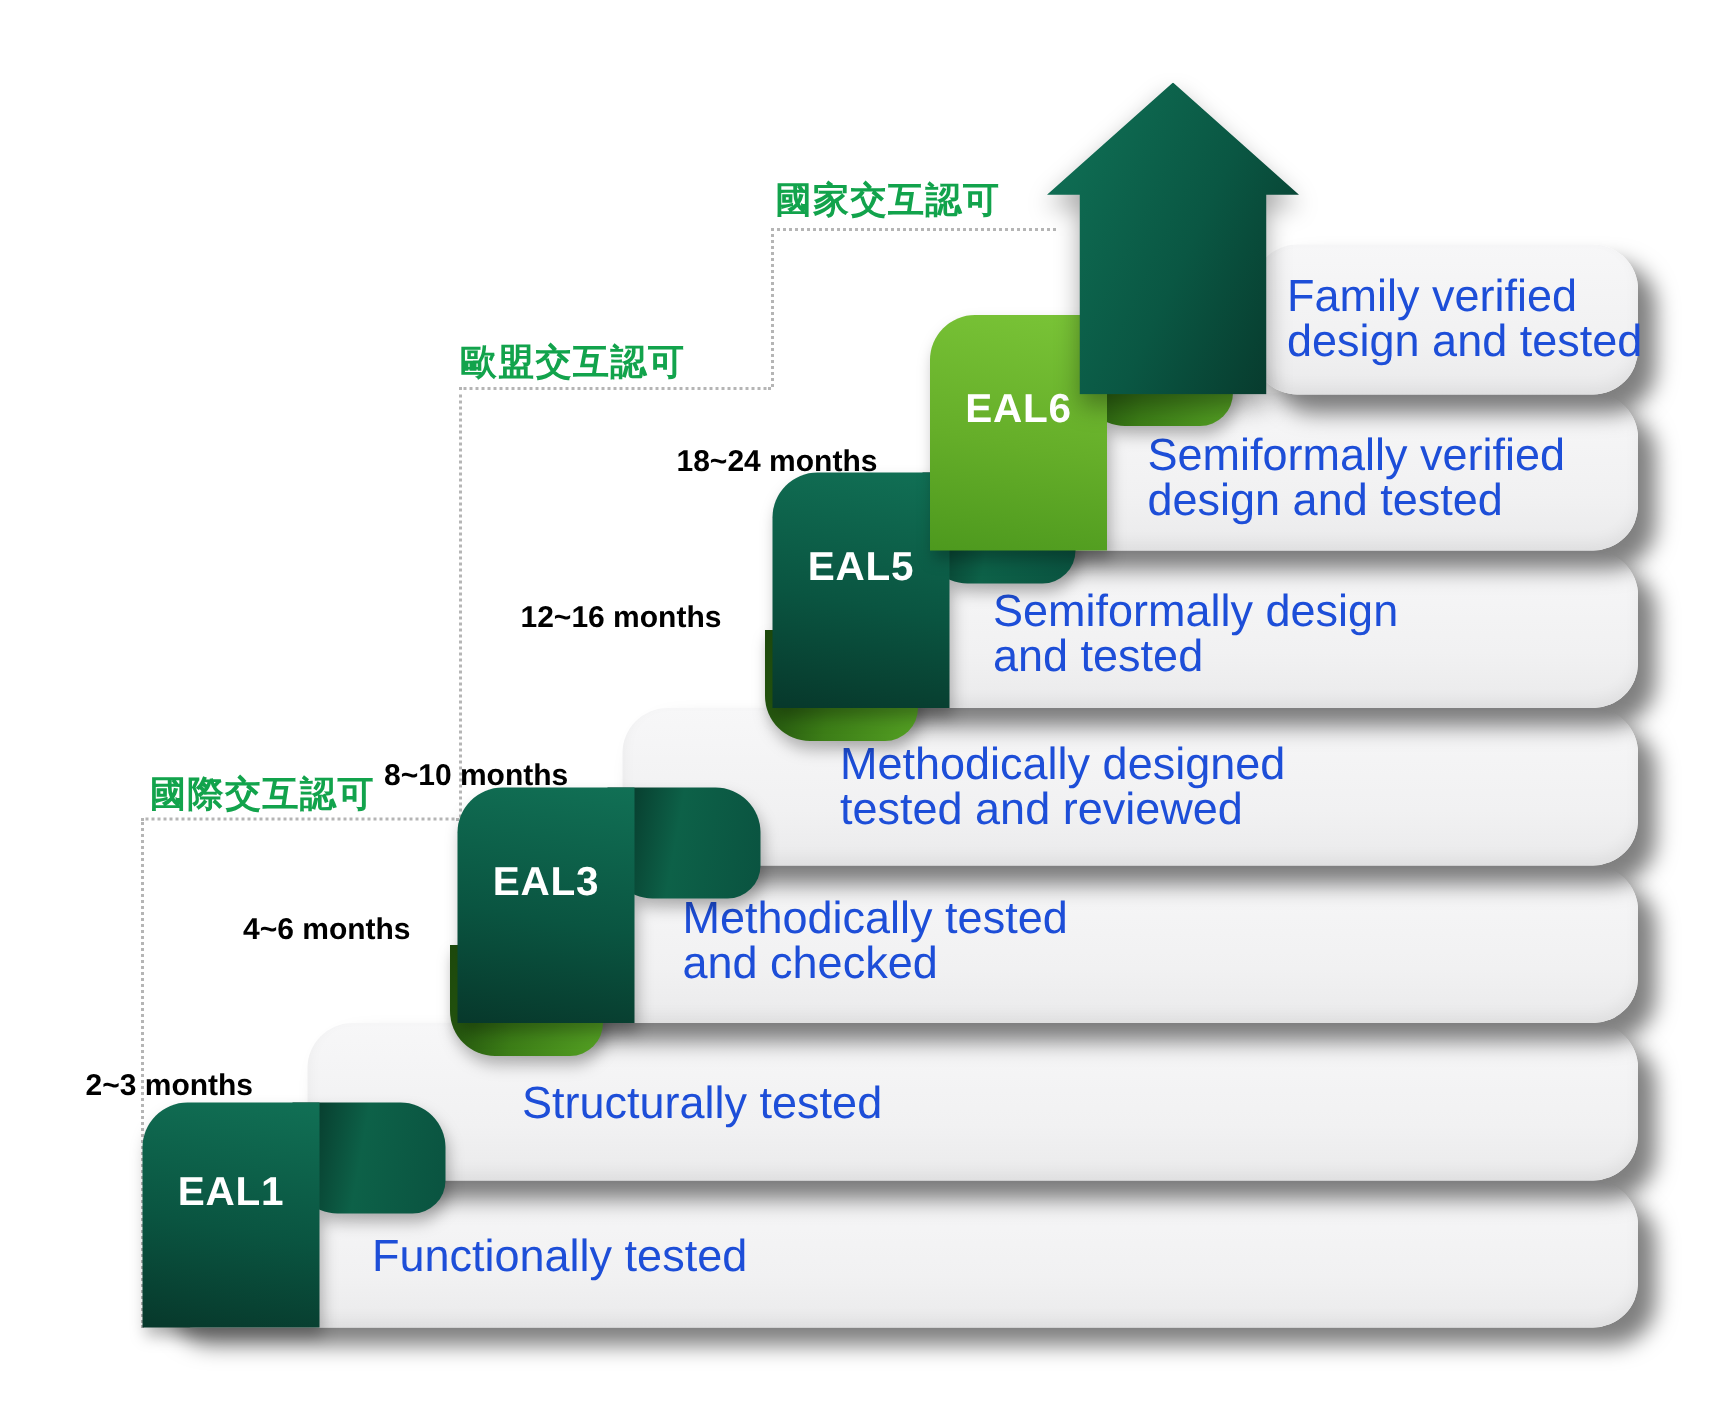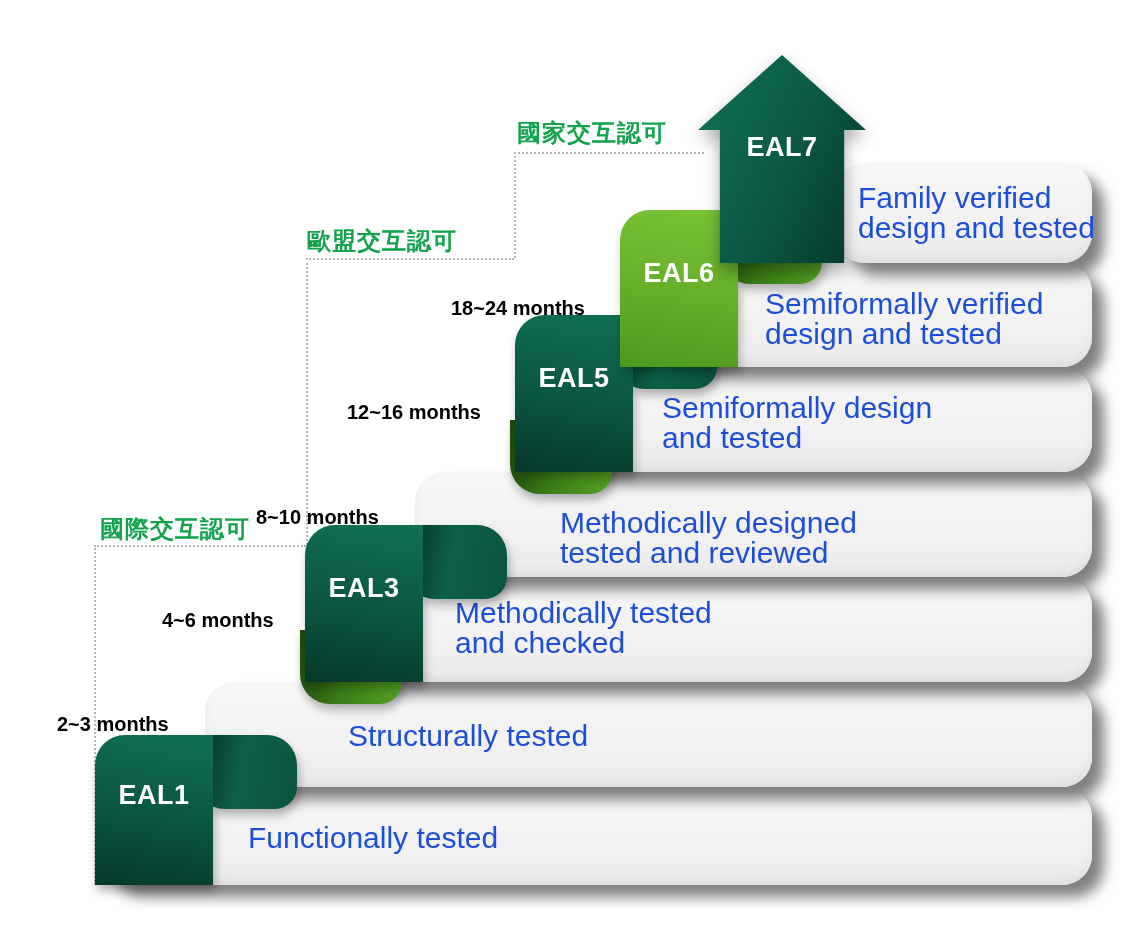--- a/index.html
+++ b/index.html
@@ -26,21 +26,21 @@
 
   
   .desc{
     position:absolute;z-index:15;
     font-size:30px;line-height:30px;color:#1d4ed8;
     white-space:pre-line;
   }
   .d1{left:248px;top:823px;}
   .d2{left:348px;top:721px;}
   .d3{left:455px;top:598px;}
-  .d4{left:560px;top:508px;}
+  .d4{left:560px;top:495px;}
   .d5{left:662px;top:393px;}
   .d6{left:765px;top:289px;}
   .d7{left:858px;top:183px;}
 
   
   .ribbon{position:absolute;z-index:20;filter:drop-shadow(2px 6px 5px rgba(0,0,0,0.28));}
   .ribbon .fold{
     position:absolute;left:100px;top:0;width:102px;height:74px;
     border-radius:0 30px 22px 30px;z-index:1;
   }
@@ -164,21 +164,20 @@
 </div>
 <div class="ribbon light r6">
   <div class="fold"></div>
   <div class="front">
     <div class="label">EAL6</div>
   </div>
 </div>
 
 <div class="arrow">
   <div class="shape"></div>
-  <div class="label">EAL7</div>
 </div>
 
 <div class="months m2">2~3 months</div>
 <div class="months m3">4~6 months</div>
 <div class="months m4">8~10 months</div>
 <div class="months m5">12~16 months</div>
 <div class="months m6">18~24 months</div>
 
 <div class="annot a1">國際交互認可</div>
 <div class="annot a2">歐盟交互認可</div>

